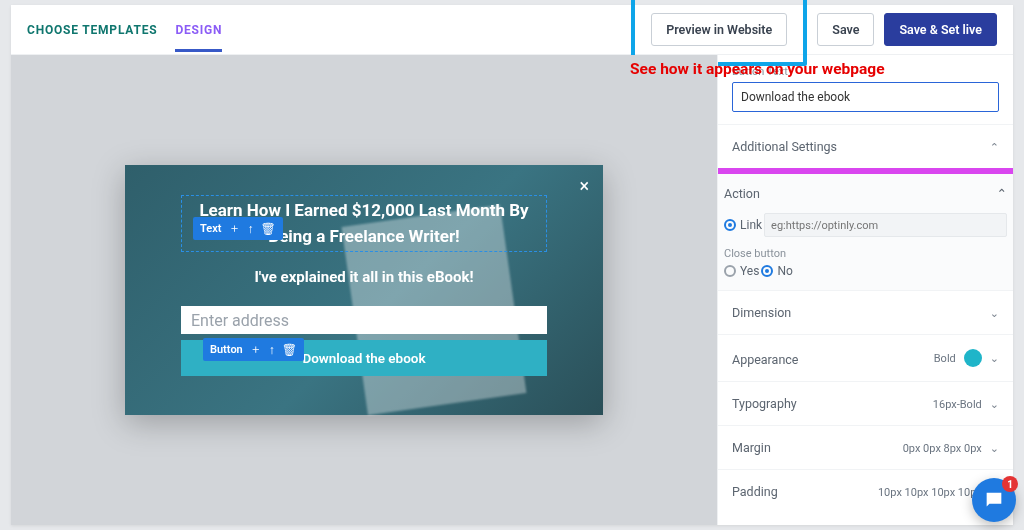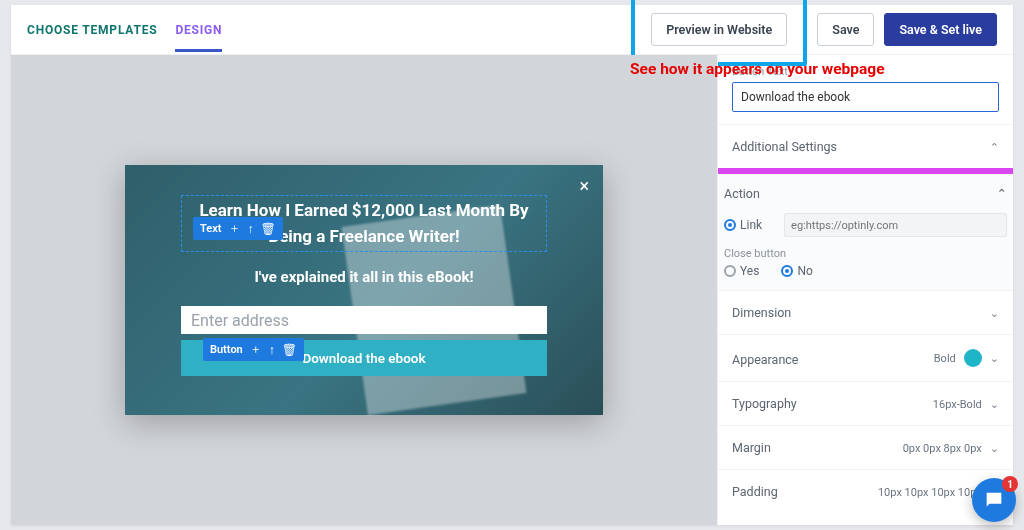--- a/index.html
+++ b/index.html
@@ -38,21 +38,21 @@
     .dl-btn { position:relative; z-index:2; margin-top:6px; background:#2fb0c4; color:#fff; text-align:center; height:36px; line-height:36px; font-size:13.5px; font-weight:600; cursor:pointer; }
 
     
     .panel { width: 296px; border-left:1px solid #eef0f2; overflow-y:auto; font-size:12.5px; color:#5c6570; }
     .panel-field { padding: 10px 14px 12px; }
     .panel-field label { display:block; font-size:11px; color:#8a929b; margin-bottom:4px; }
     .panel-field input { width:100%; height:30px; border:1px solid #2a65d8; border-radius:2px; padding:0 8px; font-size:12px; color:#333; outline:none; }
     .sect { border-top:1px solid #f1f3f5; padding: 14px 14px; display:flex; align-items:flex-end; justify-content:space-between; cursor:pointer; }
     .sect .chev { font-size:11px; color:#7b848f; }
     .sub { background:#fafbfc; padding: 12px 6px; border-top:6px solid #d946ef; }
-    .radio-row { display:flex; align-items:center; gap:22px; font-size:12px; color:#5c6570; }
+    .radio-row { display:flex; align-items:center; gap:2px; font-size:12px; color:#5c6570; }
     .link-input { flex:1; height:24px; border:1px solid #e5e8eb; background:#f2f4f6; border-radius:2px; font-size:11px; color:#a5adb6; padding:0 6px; }
     .cb-label{ font-size:11px; color:#8a929b; margin:10px 0 4px;}
     .row-val { font-size:11px; color:#6a7480; display:flex; align-items:center; gap:8px;}
     .chip { width:18px;height:18px;border-radius:50%;background:#1fb5c9;}
     .radio{display:inline-flex;align-items:center;gap:4px;}
     .radio .dot{width:12px;height:12px;border-radius:50%;border:2px solid #9aa2ab;display:inline-block;position:relative;}
     .radio.checked .dot{border-color:#1f7ae0;}
     .radio.checked .dot::after{content:"";position:absolute;inset:2px;border-radius:50%;background:#1f7ae0;}
 
     

